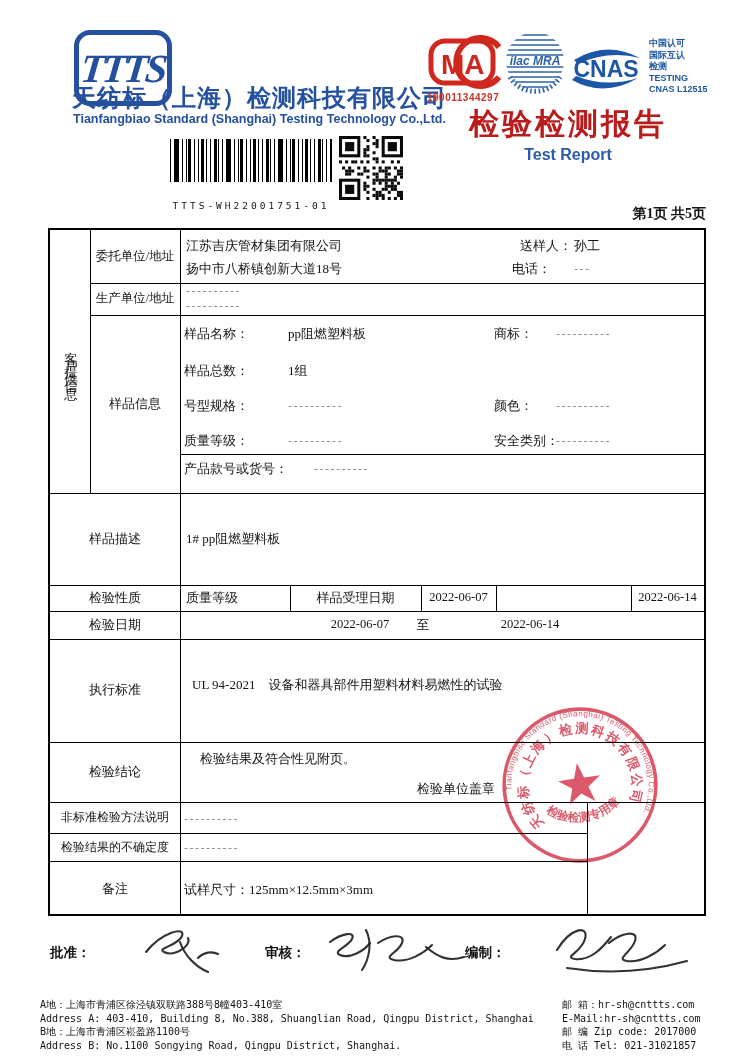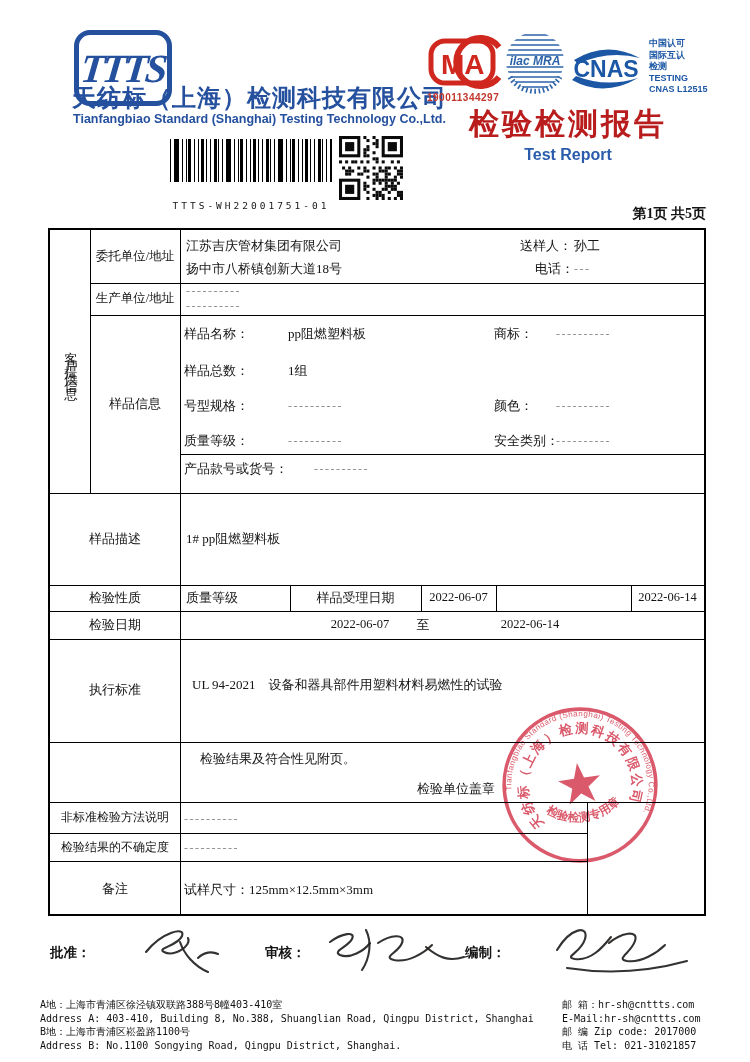--- a/index.html
+++ b/index.html
@@ -252,21 +252,21 @@
     <div class="hl" style="left:0;top:603px;width:537px"></div>
     <div class="hl" style="left:0;top:631px;width:537px"></div>
 
     <div class="cell ctr vert" style="left:0;top:0;width:40px;height:263px">客户提供信息</div>
 
     <div class="cell ctr" style="left:40px;top:0;width:90px;height:53px;font-size:12.5px">委托单位/地址</div>
     <div class="cell" style="left:136px;top:8px">江苏吉庆管材集团有限公司</div>
     <div class="cell" style="left:136px;top:31px">扬中市八桥镇创新大道18号</div>
     <div class="cell" style="left:470px;top:8px">送样人：</div>
     <div class="cell" style="left:524px;top:8px">孙工</div>
-    <div class="cell" style="left:485px;top:31px">电话：</div>
+    <div class="cell" style="left:462px;top:31px">电话：</div>
     <div class="cell dash" style="left:524px;top:32px">---</div>
 
     <div class="cell ctr" style="left:40px;top:53px;width:90px;height:32px;font-size:12.5px">生产单位/地址</div>
     <div class="cell dash" style="left:136px;top:54px">----------</div>
     <div class="cell dash" style="left:136px;top:69px">----------</div>
 
     <div class="cell ctr" style="left:40px;top:85px;width:90px;height:178px">样品信息</div>
     <div class="cell" style="left:134px;top:96px">样品名称：</div>
     <div class="cell" style="left:238px;top:96px">pp阻燃塑料板</div>
     <div class="cell" style="left:444px;top:96px">商标：</div>
@@ -294,20 +294,21 @@
     <div class="cell ctr" style="left:581px;top:355px;width:73px;height:26px;font-size:12.5px">2022-06-14</div>
 
     <div class="cell ctr" style="left:0;top:381px;width:130px;height:28px">检验日期</div>
     <div class="cell ctr" style="left:255px;top:381px;width:110px;height:28px;font-size:12.5px">2022-06-07</div>
     <div class="cell ctr" style="left:362px;top:381px;width:22px;height:28px">至</div>
     <div class="cell ctr" style="left:425px;top:381px;width:110px;height:28px;font-size:12.5px">2022-06-14</div>
 
     <div class="cell ctr" style="left:0;top:409px;width:130px;height:103px">执行标准</div>
     <div class="cell" style="left:142px;top:447px">UL 94-2021　设备和器具部件用塑料材料易燃性的试验</div>
 
+    <div class="cell ctr" style="left:0;top:512px;width:130px;height:60px">检验结论</div>
     <div class="cell" style="left:150px;top:521px">检验结果及符合性见附页。</div>
     <div class="cell" style="left:367px;top:551px">检验单位盖章</div>
 
     <div class="cell ctr" style="left:0;top:572px;width:130px;height:31px;font-size:12px">非标准检验方法说明</div>
     <div class="cell dash" style="left:134px;top:582px">----------</div>
 
     <div class="cell ctr" style="left:0;top:603px;width:130px;height:28px;font-size:12px">检验结果的不确定度</div>
     <div class="cell dash" style="left:134px;top:611px">----------</div>
 
     <div class="cell ctr" style="left:0;top:631px;width:130px;height:57px">备注</div>

